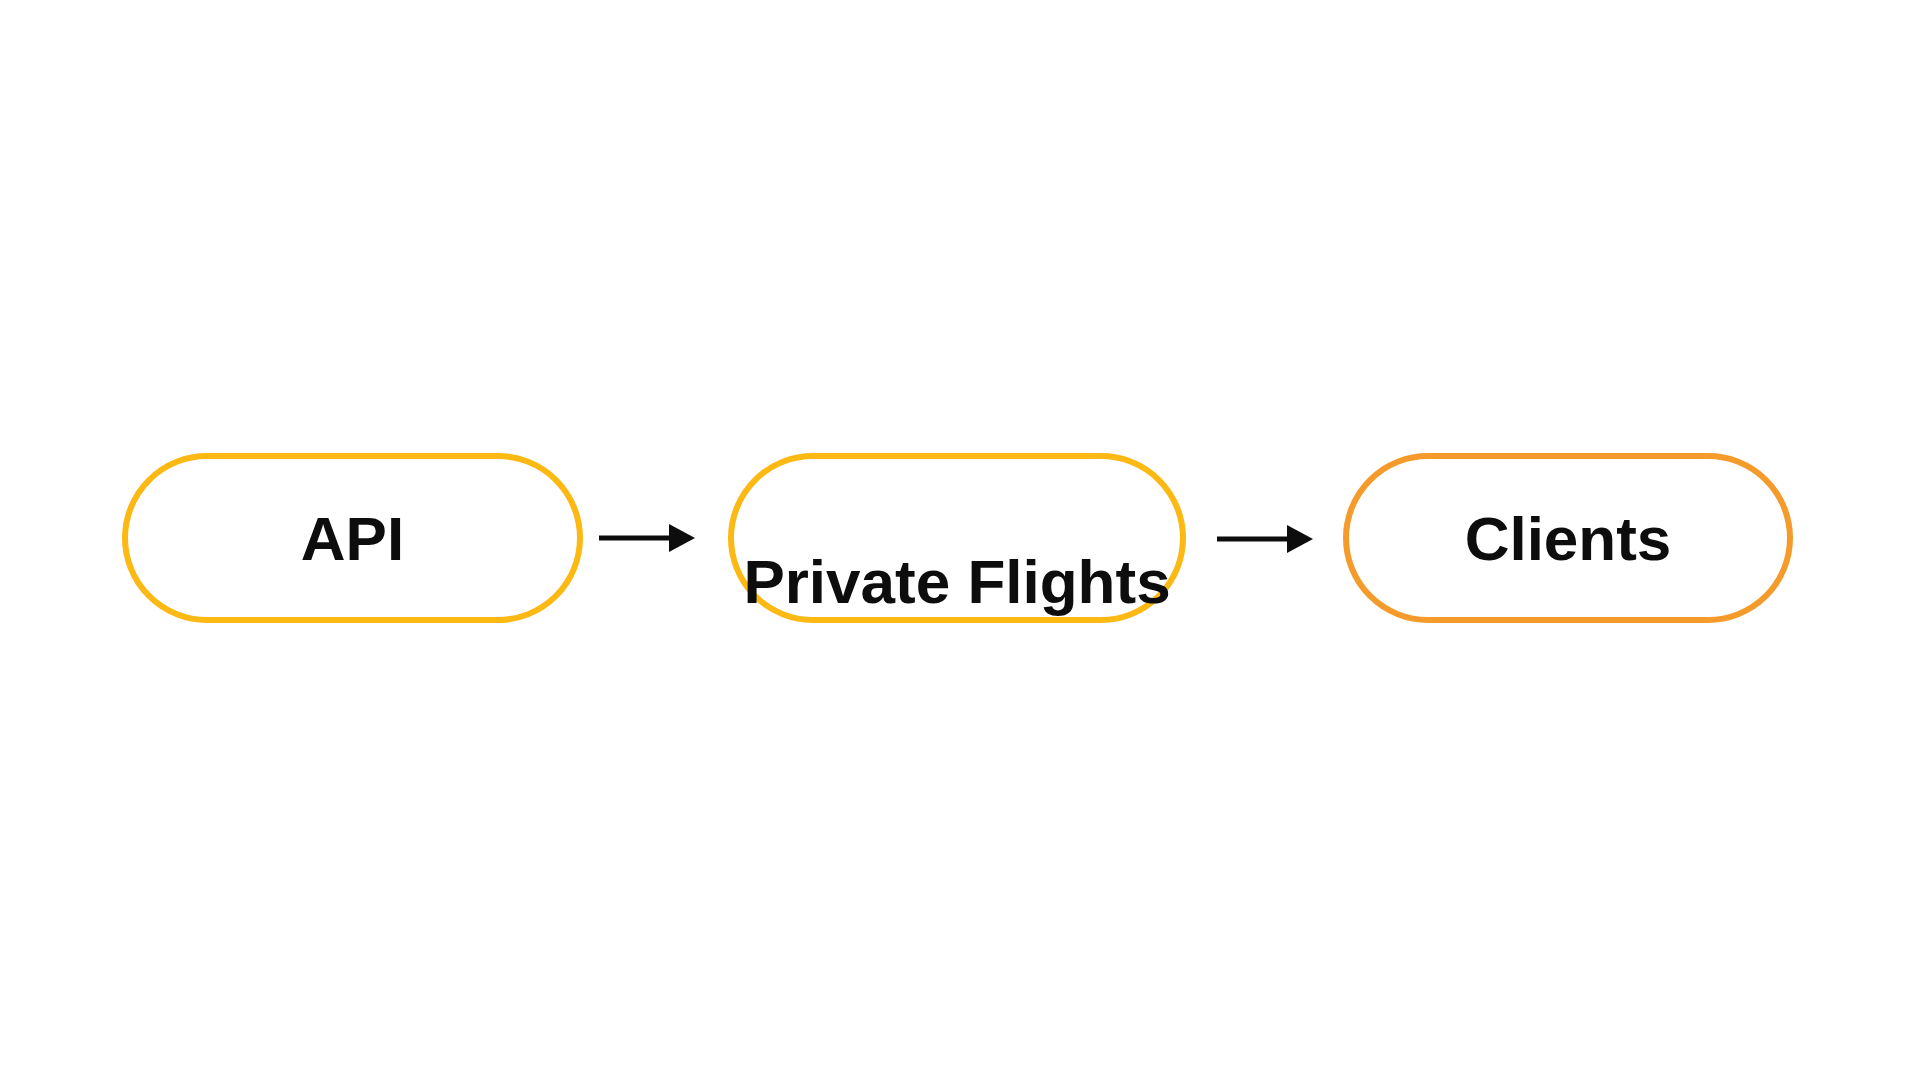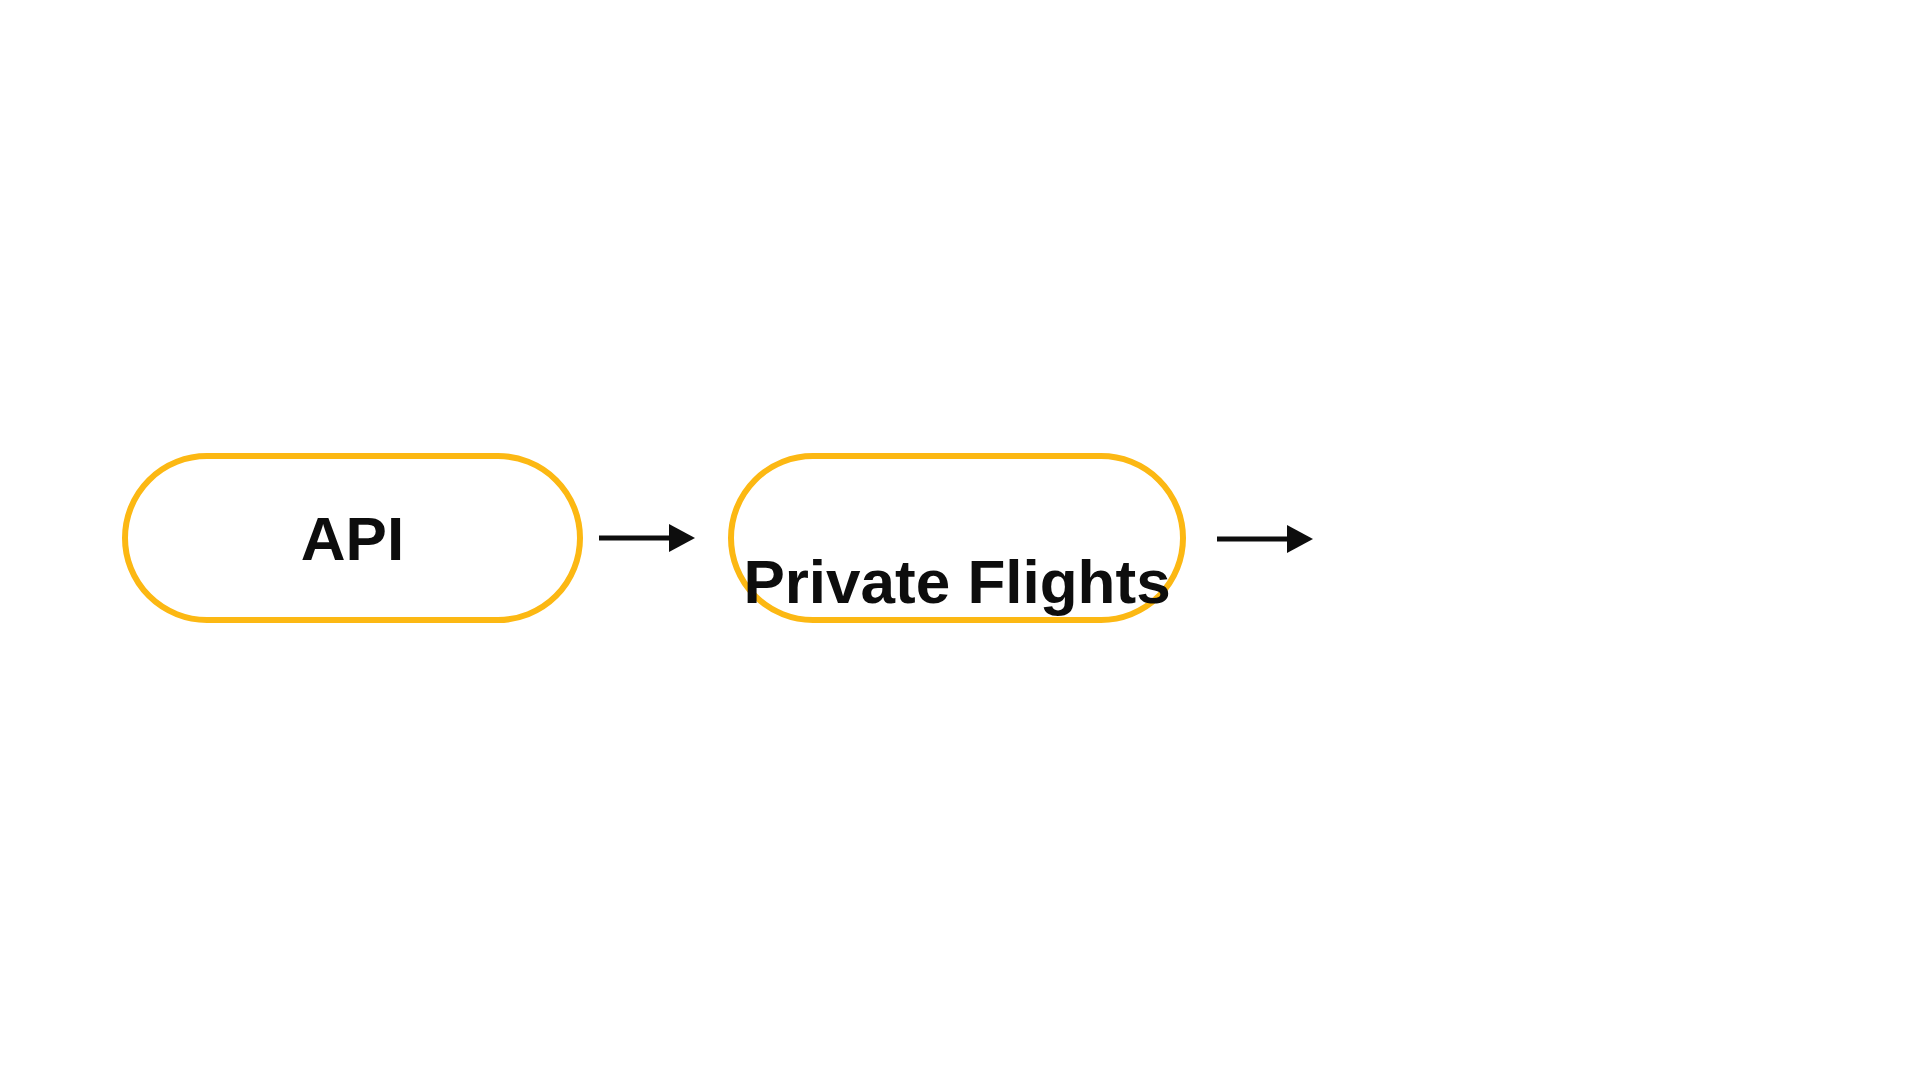--- a/index.html
+++ b/index.html
@@ -77,14 +77,17 @@
 
   <div class="flow-node" id="node-private-flights" style="border-color: rgb(252, 184, 19);">
     <span class="node-label">Private Flights</span>
   </div>
 
   <svg class="edge-arrow" id="edge-2" viewBox="0 0 104 42">
     <line x1="3" y1="21" x2="74" y2="21" stroke-width="5" stroke="#0d0d0d"></line>
     <polygon points="73,7 73,35 99,21" stroke-width="4" stroke-linejoin="round" fill="#0d0d0d"></polygon>
   </svg>
 
+  <div class="flow-node" id="node-clients" style="border-color: rgb(244, 155, 44);">
+    <span class="node-label">Clients</span>
+  </div>
 
 </div>
 
 </body></html>

